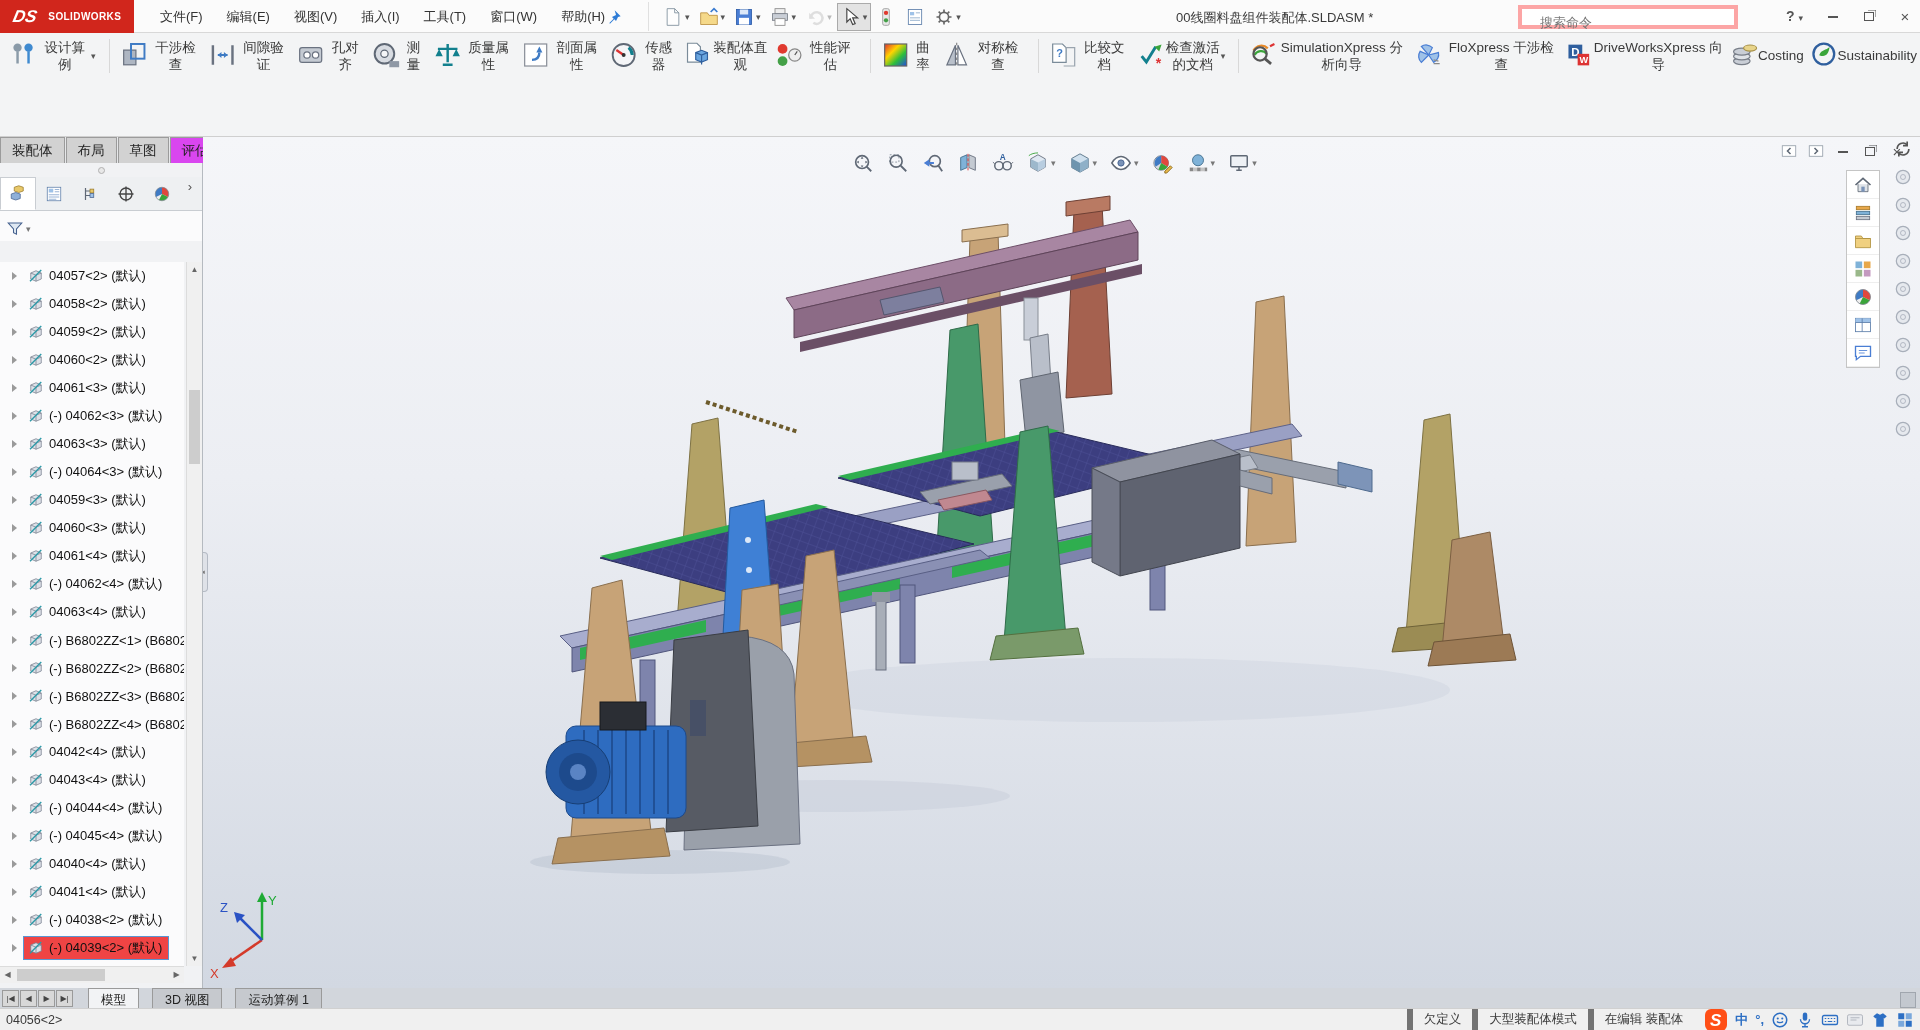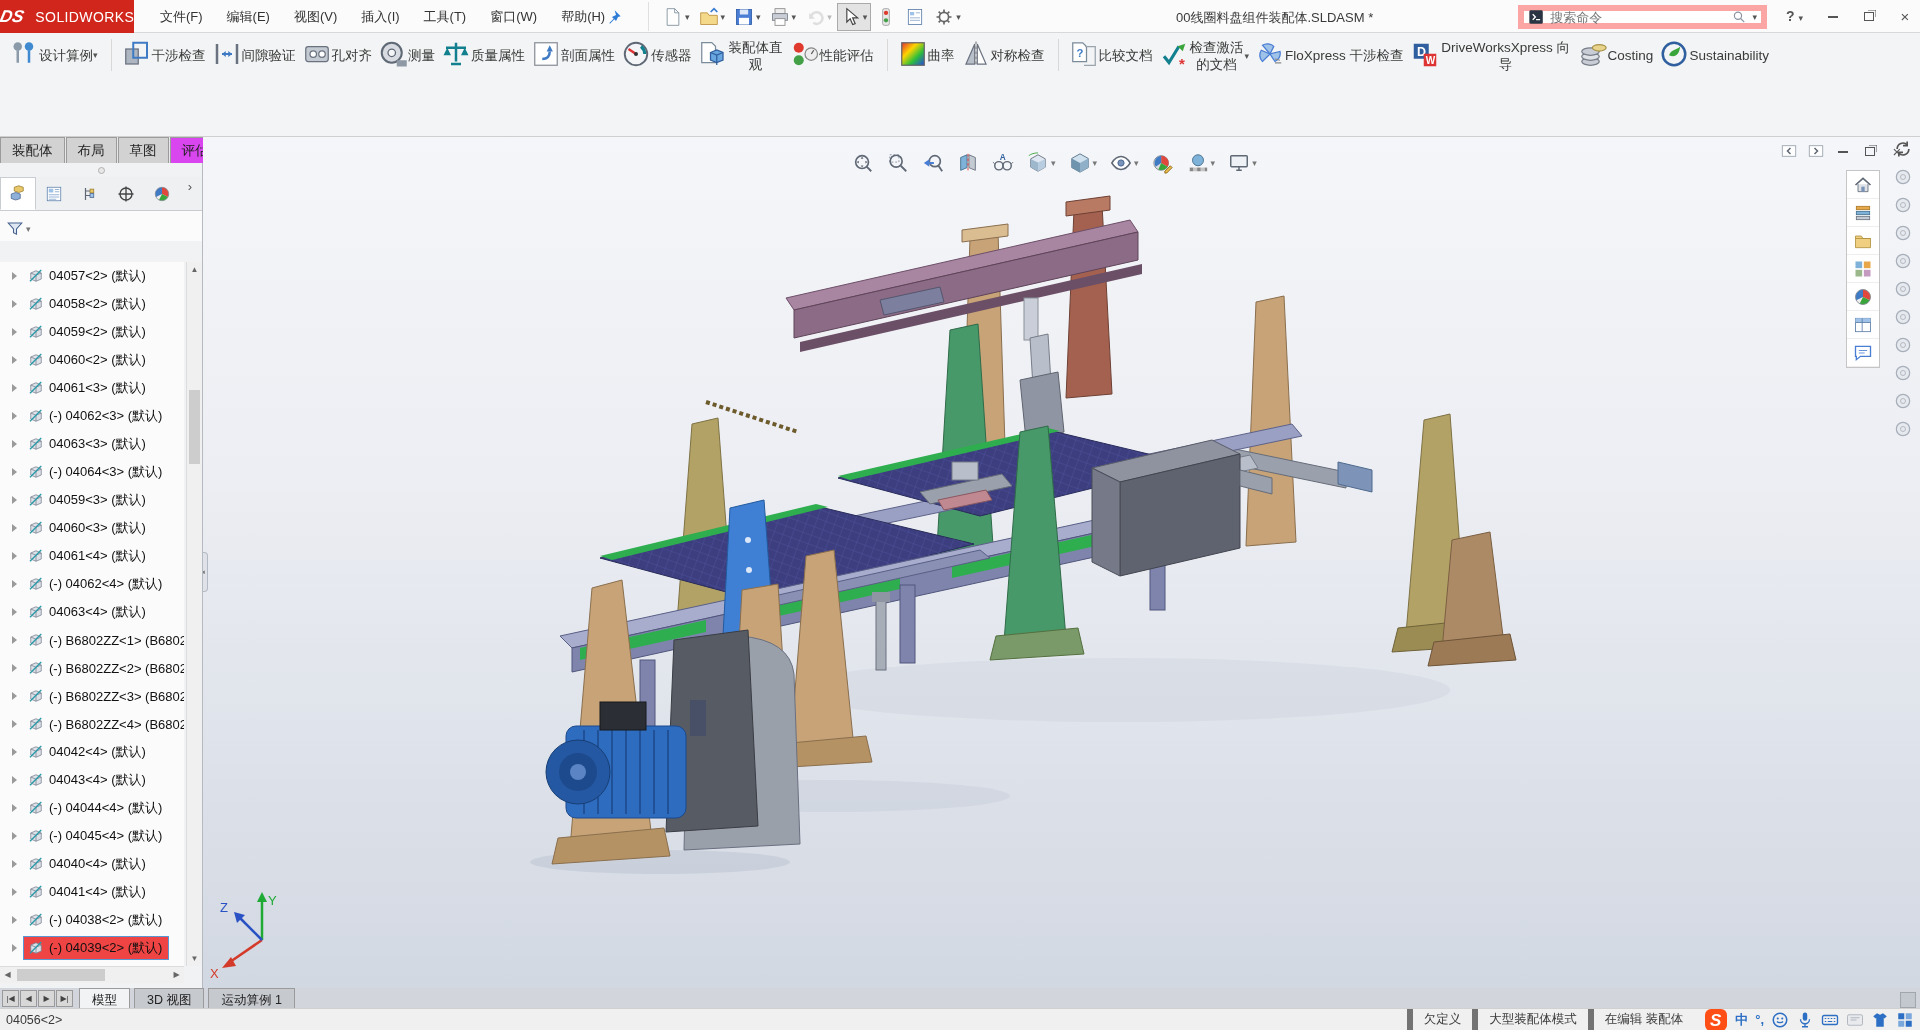--- a/index.html
+++ b/index.html
@@ -8,31 +8,31 @@
   #root { position:relative; width:1920px; height:1030px; overflow:hidden; background:#fff; }
   .icon { display:inline-block; vertical-align:middle; } .i16{width:16px;height:16px} .i18{width:18px;height:18px}
   .i20{width:20px;height:20px} .i22{width:22px;height:22px} .i30{width:30px;height:30px}
   .caret { display:none; font-size:9px; color:#555; line-height:8px; }
   .has-caret .caret { display:inline-block; }
 
   
   .titlebar { position:absolute; top:0; left:0; right:0; height:33px; background:#fbfbfb; border-bottom:1px solid #d8d8d8; }
   .logo { position:absolute; left:0; top:0; width:134px; height:33px; background:#d1261c; color:#fff; display:flex; align-items:center; justify-content:center; gap:4px; }
   .logo .mark { font-style:italic; font-weight:bold; font-size:17px; transform:skewX(-12deg); }
-  .logo .brand { font-size:14px; letter-spacing:.4px; font-weight:normal;margin-left:8px; }
+  .logo .brand { font-size:10px; letter-spacing:.4px; font-weight:bold;margin-left:8px; }
   .menubar { position:absolute; left:148px; top:0; height:33px; display:flex; align-items:center; }
   .menu-item { padding:0 12px; height:33px; line-height:33px; font-size:13px; color:#333; cursor:default; }
   .pin { position:absolute; left:606px; top:8px; }
   .qtoolbar { position:absolute; left:648px; top:2px; height:29px; display:flex; align-items:center; border-left:1px solid #e0e0e0; padding-left:10px; gap:1px; }
   .qbtn { display:flex; align-items:center; padding:3px 3px; border:1px solid transparent; }
   .qbtn.pressed { background:#e3e3e3; border-color:#aaa; }
   .qbtn.disabled { opacity:.4; }
   .qbtn .caret { margin-left:2px; }
   .doc-title { position:absolute; left:1176px; top:9px; font-size:13px; color:#3a3a3a; white-space:nowrap; }
-  .searchbox { position:absolute; left:1518px; top:5px; width:249px; height:24px; background:#fff; border:6px solid #fca5a5; display:flex; align-items:center; padding:0 4px; gap:6px; }
+  .searchbox { position:absolute; left:1518px; top:5px; width:220px; height:24px; background:#fff; border:4px solid #fca5a5; display:flex; align-items:center; padding:0 4px; gap:6px;flex-direction:column; }
   .searchbox input { border:none; outline:none; flex:1; font-size:13px; color:#888; font-family:inherit; background:transparent; }
   .help-btn { position:absolute; left:1786px; top:8px; color:#555; font-weight:bold; font-size:14px; }
   .help-btn .caret { display:inline-block; margin-left:4px; }
   .win-btns { position:absolute; right:4px; top:6px; display:flex; gap:14px; align-items:center; }
   .win-btn { width:22px; height:20px; display:flex; align-items:center; justify-content:center; color:#555; font-size:15px; }
   .win-min i { display:block; width:10px; height:3px; border-bottom:2px solid #555; }
   .win-restore i { display:block; width:10px; height:9px; border:1.5px solid #555; box-shadow:2px -2px 0 -0.5px #fbfbfb, 3px -3px 0 -1px #555; }
 
   
   .ribbon { position:absolute; top:33px; left:0; right:0; height:104px; background:#f3f4f5; border-bottom:1px solid #cfcfcf; display:flex; align-items:flex-start; padding:4px 0 0 6px; }
@@ -82,21 +82,21 @@
   .vthumb { position:absolute; left:2px; right:2px; top:128px; height:74px; background:#cdcdcd; }
   .hscroll { position:absolute; top:803px; left:0; width:184px; height:17px; background:#f0f0f0; border-top:1px solid #dcdcdc; }
   .hscroll .arr { position:absolute; top:0; width:15px; height:16px; text-align:center; font-size:8px; color:#666; line-height:16px; }
   .hscroll .arr.left { left:0; } .hscroll .arr.right { right:0; }
   .hthumb { position:absolute; top:2px; bottom:2px; left:17px; width:88px; background:#cdcdcd; }
 
   
   .btabs { position:absolute; left:0; right:0; bottom:22px; height:20px; background:#d2d6dc; display:flex; align-items:flex-end; }
   .bnav { display:flex; gap:1px; padding:1px 2px; }
   .bnav span { width:17px; height:17px; background:#d8d8d8; border:1px solid #9a9a9a; font-size:8px; color:#444; display:flex; align-items:center; justify-content:center; }
-  .btab { height:20px; padding:3px 12px 2px; font-size:12.5px; color:#222; background:#c6c9ce; border:1px solid #9a9a9a; border-bottom:none; margin-left:4px; white-space:nowrap; }
+  .btab { height:20px; padding:3px 12px 2px; font-size:12.5px; color:#222; background:#c6c9ce; border:1px solid #9a9a9a; border-bottom:none; margin-left:13px; white-space:nowrap; }
   .btab.active { background:#f2f3f5; }
   .btab-corner { margin-left:auto; margin-right:4px; width:16px; height:16px; background:#c3c8cf; border:1px solid #a0a6ae; }
 
   
   .statusbar { position:absolute; left:0; right:0; bottom:0; height:22px; background:#f0f0f0; border-top:1px solid #d0d0d0; display:flex; align-items:center; font-size:12.5px; color:#3a3a3a; }
   .status-left { margin-left:6px; }
   .status-right { margin-left:auto; display:flex; align-items:center; height:100%; }
   .sitem { border-left:6px solid #737373; padding:0 11px; height:100%; display:flex; align-items:center; }
   .ime { display:flex; align-items:center; gap:7px; padding:0 6px 0 10px; height:100%; }
   .ime-item { display:flex; align-items:center; color:#2d6fc4; font-weight:bold; font-size:13px; }
@@ -658,20 +658,27 @@
       </div>
 
       <div class="rcell has-caret">
         <svg class="icon i30">
           <use href="#i-check-active"></use>
         </svg>
         <span class="rlbl">检查激活的文档</span>
         <span class="caret">▾</span>
       </div>
 
+      <div class="rcell group-start wide">
+        <svg class="icon i30">
+          <use href="#i-simx"></use>
+        </svg>
+        <span class="rlbl">SimulationXpress 分析向导</span>
+
+      </div>
 
       <div class="rcell wide">
         <svg class="icon i30">
           <use href="#i-flox"></use>
         </svg>
         <span class="rlbl">FloXpress 干涉检查</span>
 
       </div>
 
       <div class="rcell wide">

